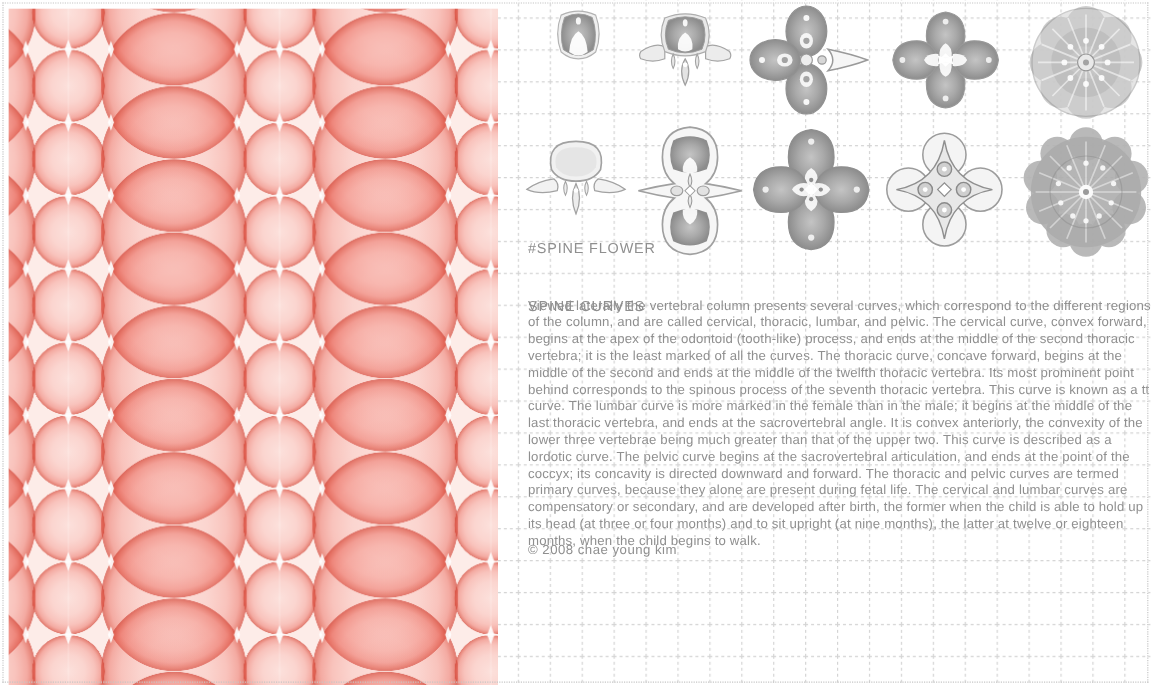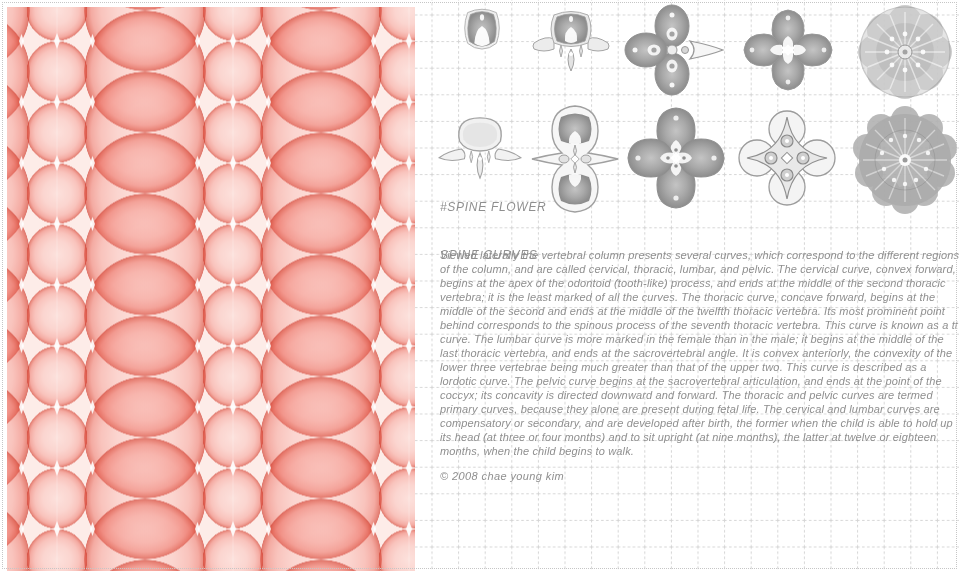--- a/index.html
+++ b/index.html
@@ -1,36 +1,35 @@
 <!DOCTYPE html>
 <html><head>
 <meta charset="utf-8">
 <style>
   html,body{margin:0;padding:0;background:#fff;}
   #page{
     position:relative;width:959px;height:571px;background:#ffffff;overflow:hidden;
     font-family:"Liberation Sans",sans-serif;
-    font-style:italic;
   }
   .dotted-frame{position:absolute;inset:2px;border:1px dotted #c6c6c6;pointer-events:none;z-index:9;}
   
   .left-panel{position:absolute;left:7px;top:7px;width:408px;height:564px;z-index:1;}
   .left-panel svg{display:block;width:100%;height:100%;}
   
   .right-panel{position:absolute;left:415px;top:0;width:544px;height:571px;background:#ffffff;z-index:1;}
   .grid-bg{position:absolute;inset:0;}
   
   .ill{position:absolute;}
   .ill svg{display:block;width:100%;height:100%;}
   
   .article{position:absolute;left:25px;top:200px;width:524px;color:#8f8f8f;}
   .tag{position:absolute;left:0;top:0;font-size:12px;letter-spacing:.7px;white-space:nowrap;}
   .heading{position:absolute;left:0;top:48px;font-size:12px;letter-spacing:.7px;white-space:nowrap;}
   .body-text{position:absolute;left:0;top:48px;width:522px;font-size:11px;line-height:14px;letter-spacing:.15px;}
-  .copyright{position:absolute;left:0;top:270px;font-size:11px;letter-spacing:.4px;white-space:nowrap;text-align:center;}
+  .copyright{position:absolute;left:0;top:253px;font-size:11px;letter-spacing:.4px;white-space:nowrap;text-align:center;}
 </style>
 </head>
 <body>
 
 <div id="page">
 
   <svg width="0" height="0" style="position:absolute" aria-hidden="true">
     <defs>
       <radialGradient id="pg">
         <stop offset="0%" stop-color="#f2796d" stop-opacity="0.10"></stop>

